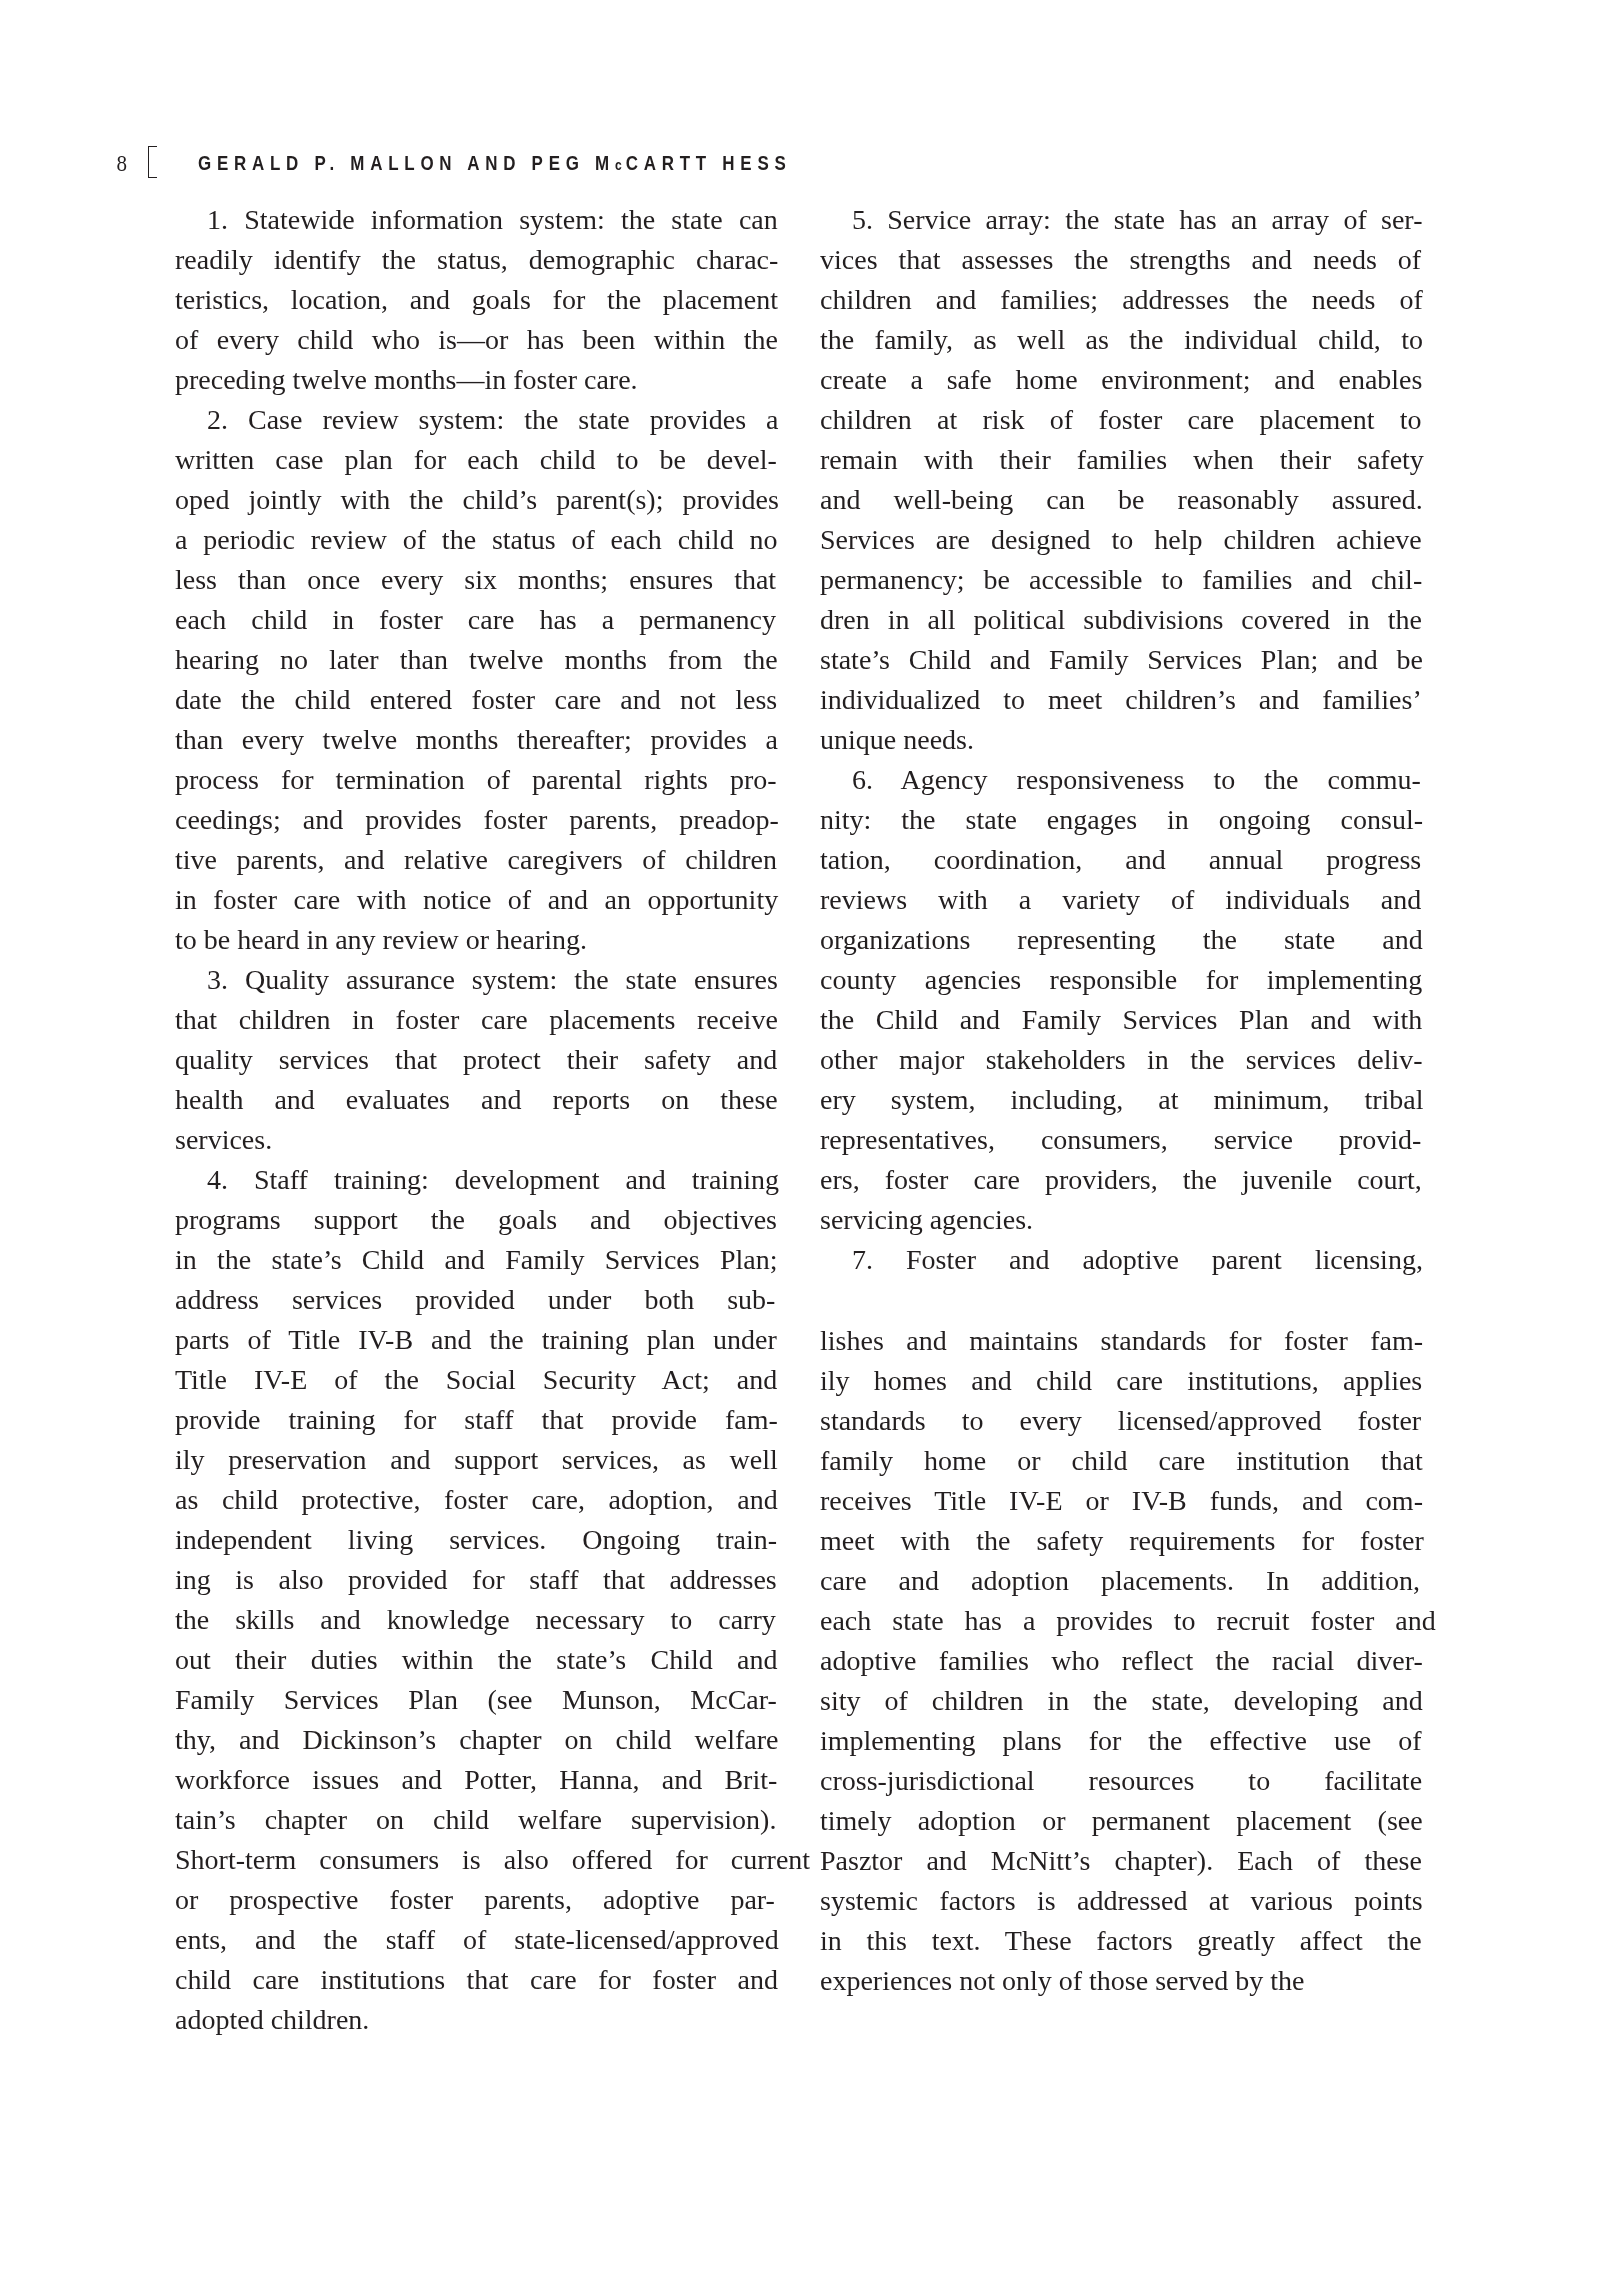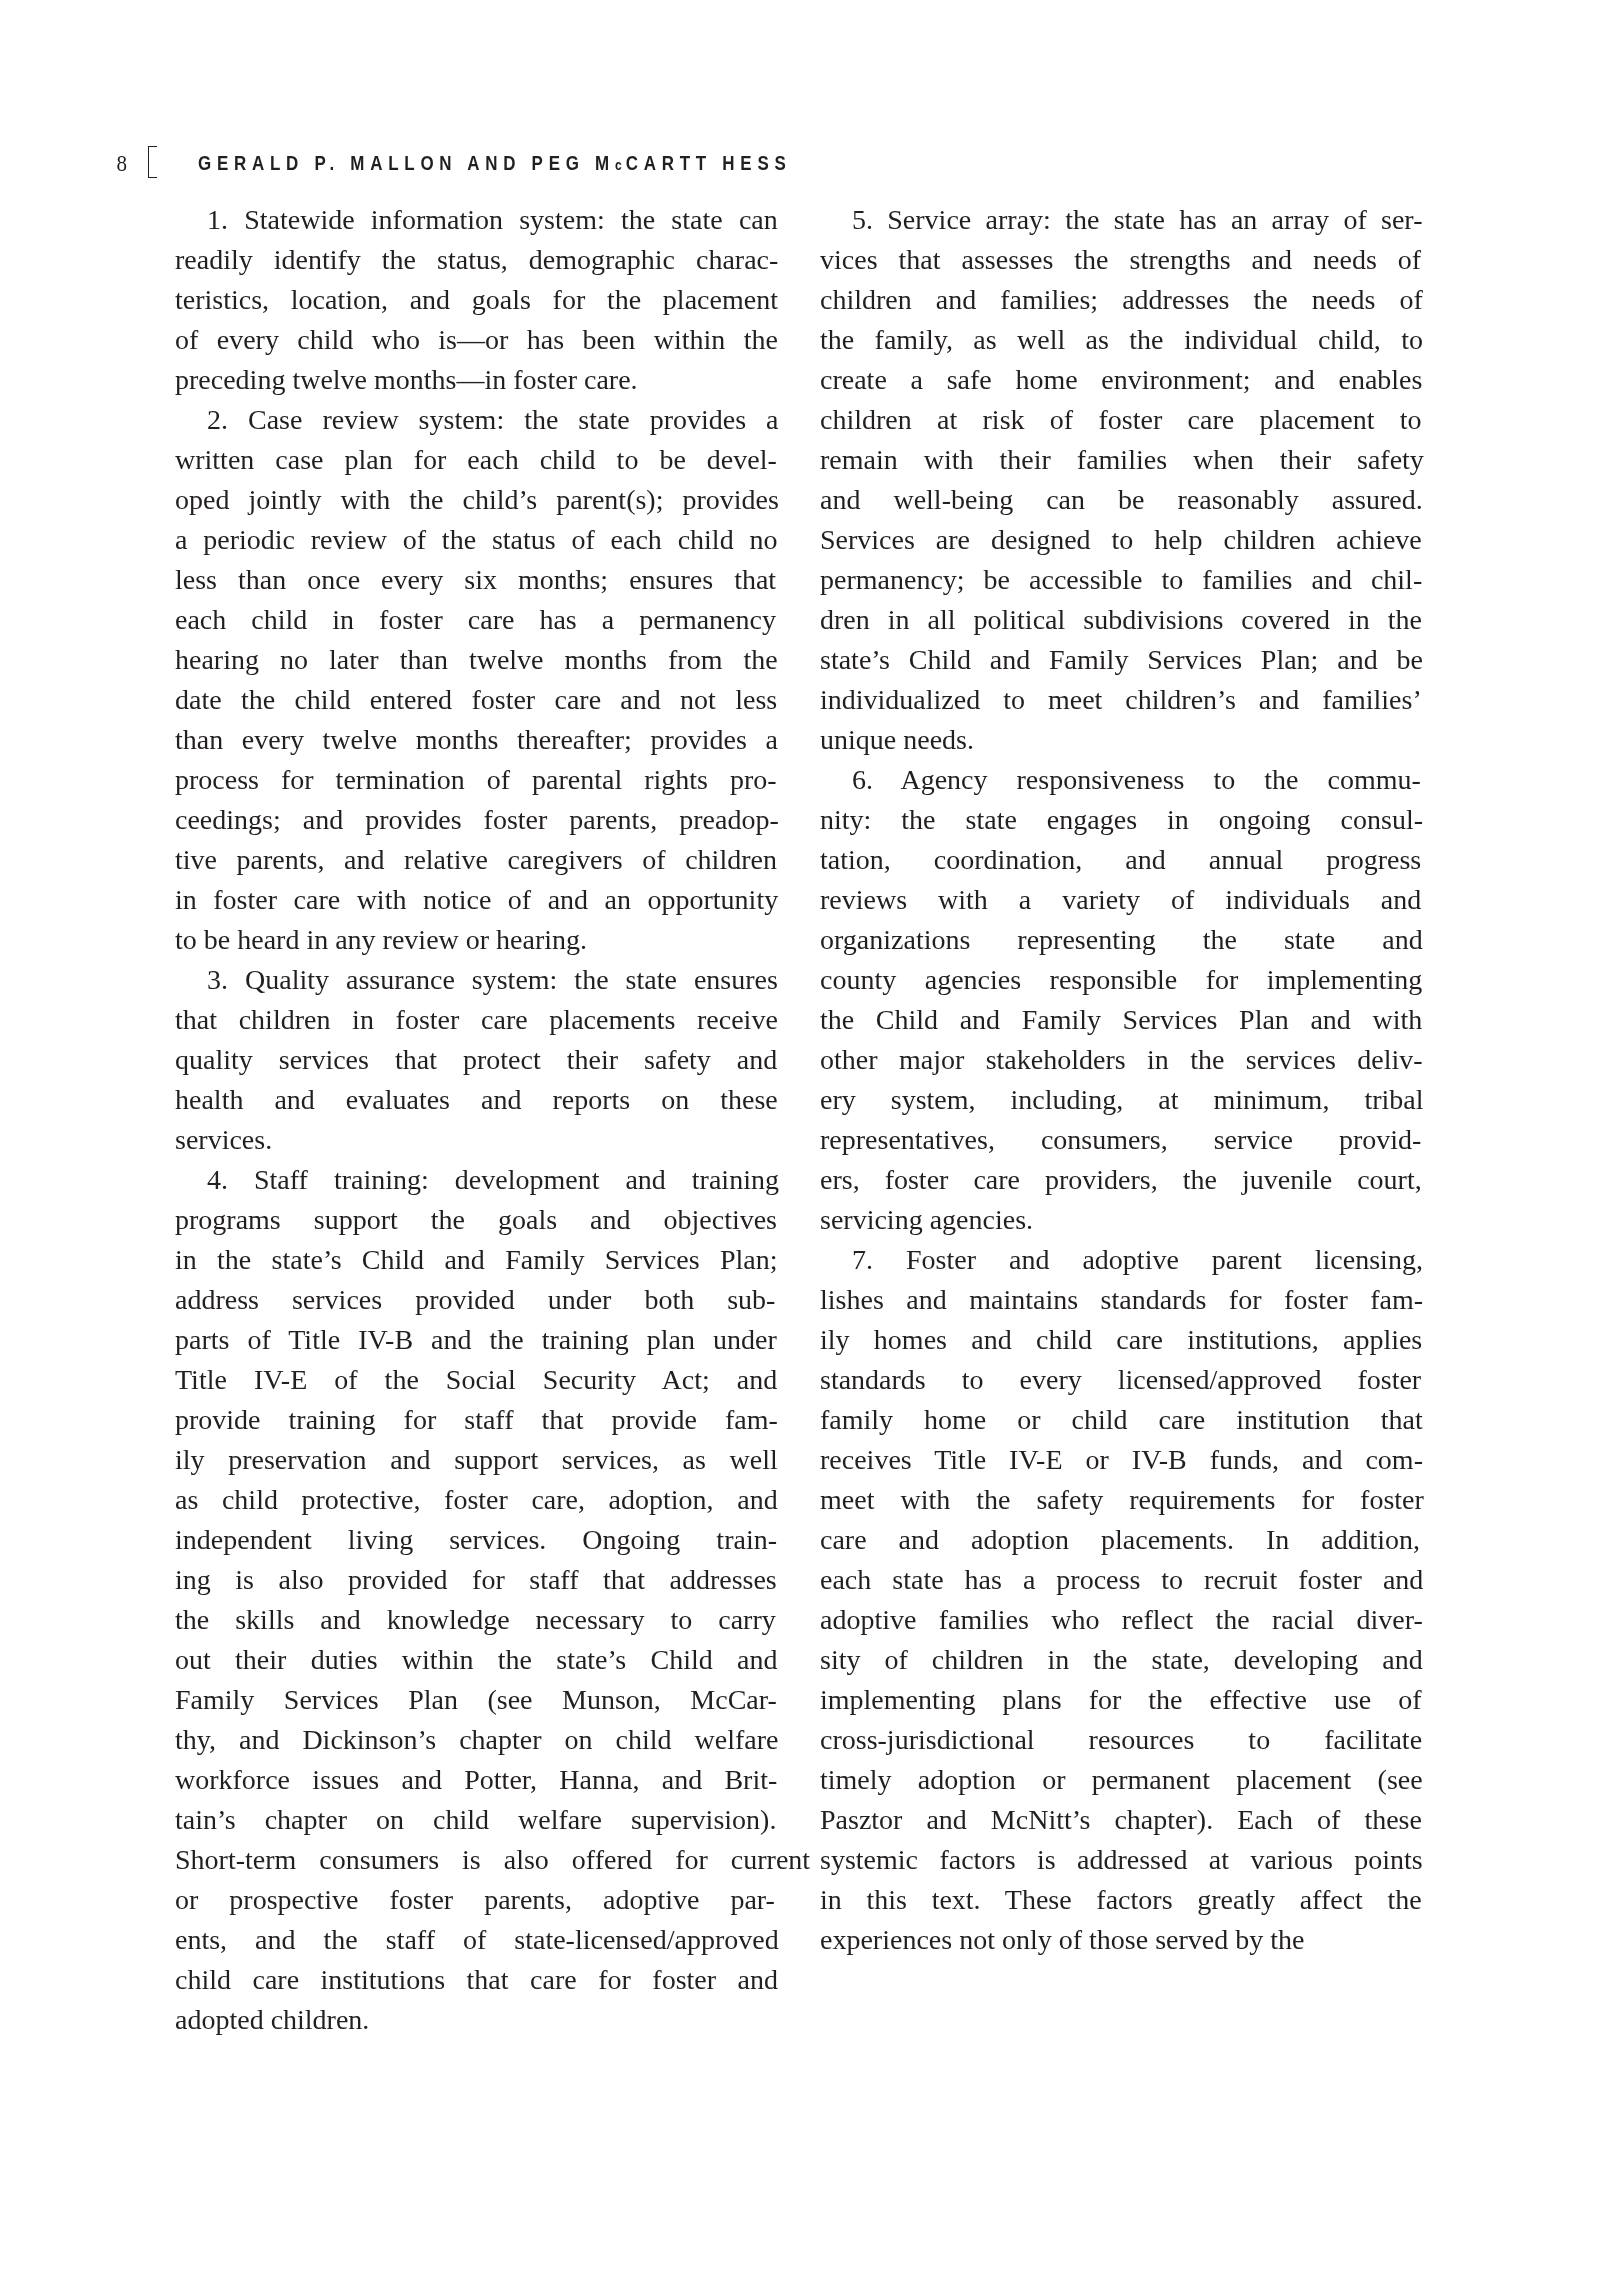--- a/index.html
+++ b/index.html
@@ -176,28 +176,28 @@
       <span class="line" style="display: block; width: auto; word-spacing: 21.5px;">county agencies responsible for implementing</span>
       <span class="line" style="display: block; width: auto; word-spacing: 14.6px;">the Child and Family Services Plan and with</span>
       <span class="line" style="display: block; width: auto; word-spacing: 14.4px;">other major stakeholders in the services deliv-</span>
       <span class="line" style="display: block; width: auto; word-spacing: 28px;">ery system, including, at minimum, tribal</span>
       <span class="line" style="display: block; width: auto; word-spacing: 39px;">representatives, consumers, service provid-</span>
       <span class="line" style="display: block; width: auto; word-spacing: 18px;">ers, foster care providers, the juvenile court,</span>
       <span class="line last">servicing agencies.</span>
     </div>
     <div class="paragraph">
       <span class="line first" style="display: block; width: auto; word-spacing: 26px;">7. Foster and adoptive parent licensing,</span>
-      <span class="line" style="display: block; width: auto; word-spacing: 15.5px;">lishes and maintains standards for foster fam-</span>
+      <span class="line" style="display: block; width: auto; word-spacing: 15.5px; margin-top: 41px;">lishes and maintains standards for foster fam-</span>
       <span class="line" style="display: block; width: auto; word-spacing: 17.3px;">ily homes and child care institutions, applies</span>
       <span class="line" style="display: block; width: auto; word-spacing: 29px;">standards to every licensed/approved foster</span>
       <span class="line" style="display: block; width: auto; word-spacing: 24px;">family home or child care institution that</span>
       <span class="line" style="display: block; width: auto; word-spacing: 16px;">receives Title IV-E or IV-B funds, and com-</span>
       <span class="line" style="display: block; width: auto; word-spacing: 19px;">meet with the safety requirements for foster</span>
       <span class="line" style="display: block; width: auto; word-spacing: 25px;">care and adoption placements. In addition,</span>
-      <span class="line" style="display: block; width: auto; word-spacing: 14px;">each state has a process to recruit foster and</span>
+      <span class="line" style="display: block; width: auto; word-spacing: 14px;">each state has a provides to recruit foster and</span>
       <span class="line" style="display: block; width: auto; word-spacing: 15.3px;">adoptive families who reflect the racial diver-</span>
       <span class="line" style="display: block; width: auto; word-spacing: 17px;">sity of children in the state, developing and</span>
       <span class="line" style="display: block; width: auto; word-spacing: 20px;">implementing plans for the effective use of</span>
       <span class="line" style="display: block; width: auto; word-spacing: 47px;">cross-jurisdictional resources to facilitate</span>
       <span class="line" style="display: block; width: auto; word-spacing: 19.3px;">timely adoption or permanent placement (see</span>
       <span class="line" style="display: block; width: auto; word-spacing: 17px;">Pasztor and McNitt’s chapter). Each of these</span>
       <span class="line" style="display: block; width: auto; word-spacing: 14.4px;">systemic factors is addressed at various points</span>
       <span class="line" style="display: block; width: auto; word-spacing: 17.7px;">in this text. These factors greatly affect the</span>
       <span class="line last">experiences not only of those served by the</span>
     </div>

